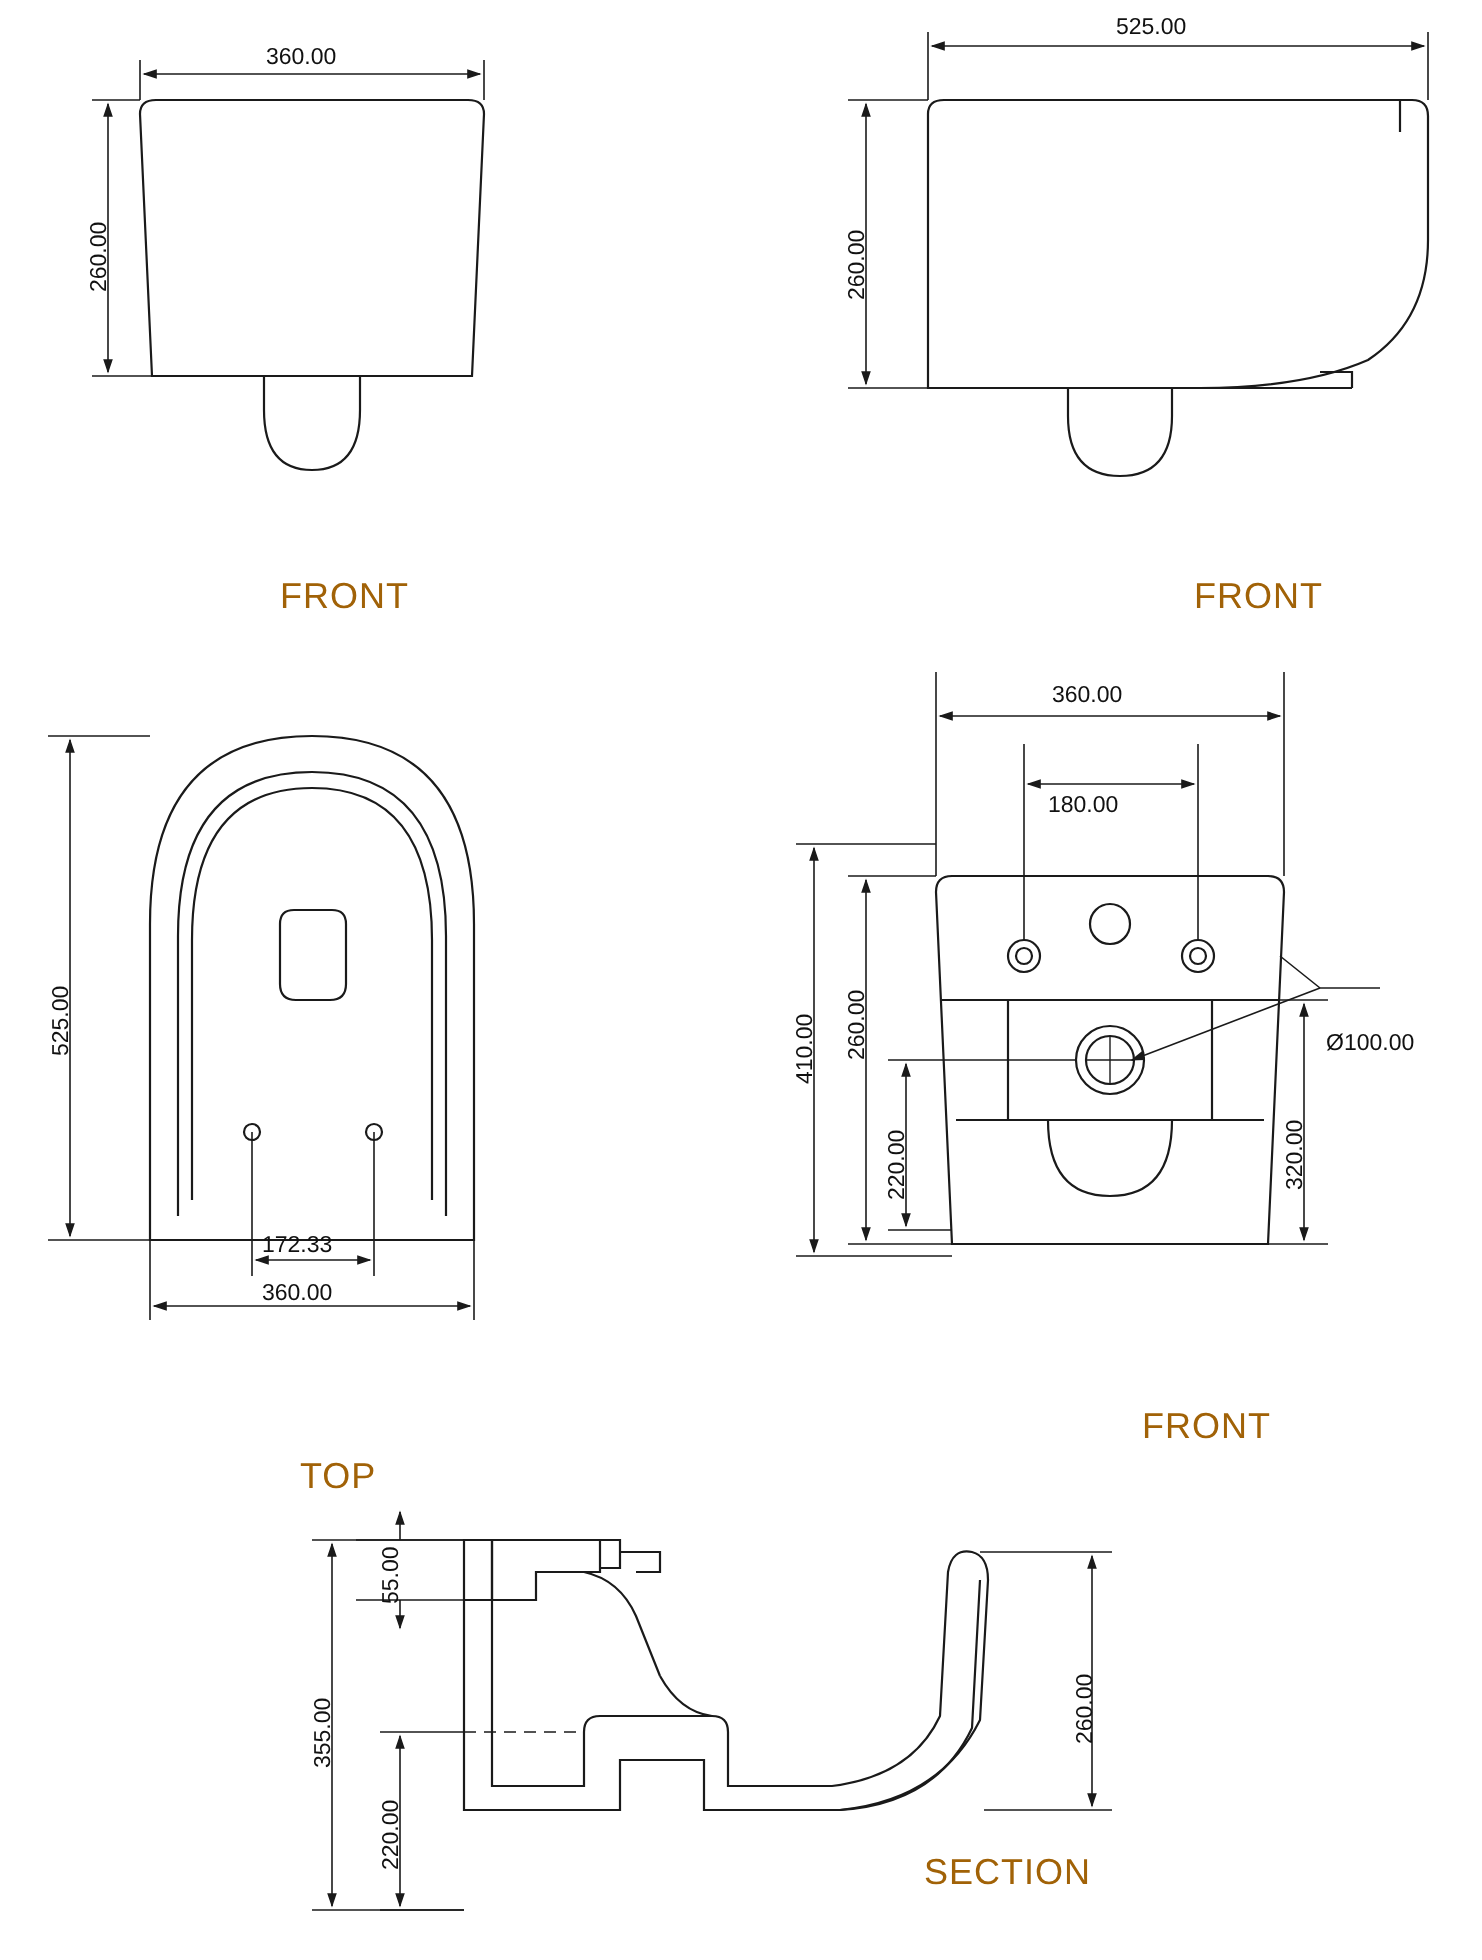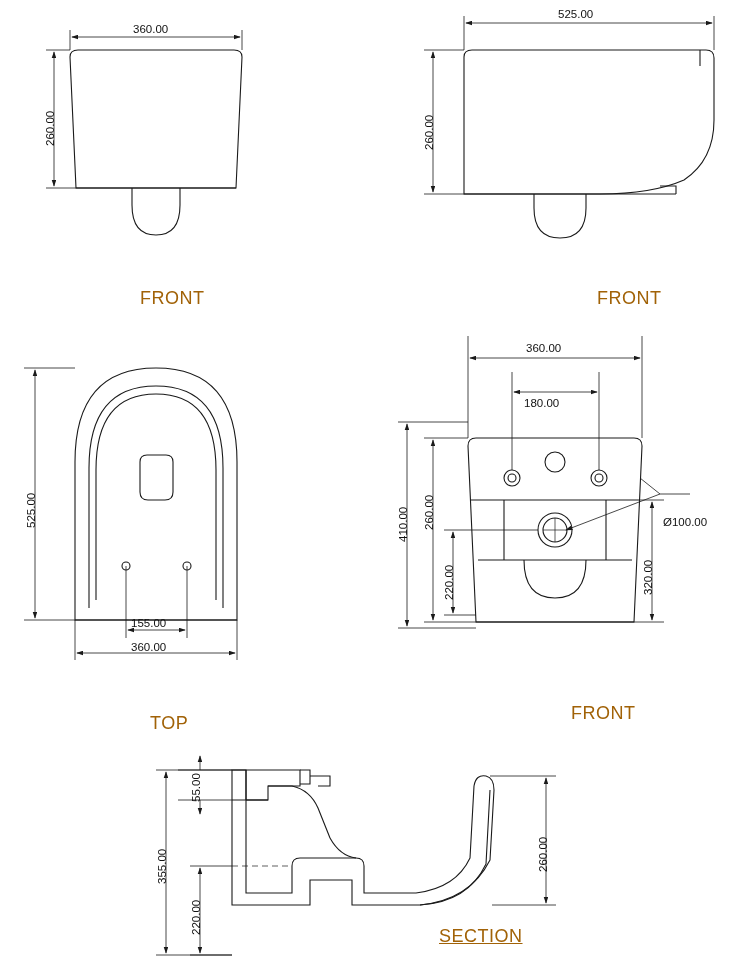--- a/index.html
+++ b/index.html
@@ -225,32 +225,32 @@
         <line x1="490" y1="776" x2="556" y2="776"></line>
         <line x1="492" y1="905" x2="556" y2="905"></line>
         <line x1="546" y1="778" x2="546" y2="903" marker-start="url(#arS)" marker-end="url(#ar)"></line>
       </g>
 
     </g>
   </svg>
 
   <div class="view-label" style="left:140px; top:288px;">FRONT</div>
   <div class="view-label" style="left:597px; top:288px;">FRONT</div>
-  <div class="view-label" style="left:150px; top:713px;">TOP</div>
+  <div class="view-label" style="left:150px; top:728px;">TOP</div>
   <div class="view-label" style="left:571px; top:703px;">FRONT</div>
-  <div class="view-label" style="left:439px; top:926px;text-decoration:underline;">SECTION</div>
+  <div class="view-label" style="left:462px; top:926px;">SECTION</div>
 
   <div class="dim-text" style="left:133px; top:23px;">360.00</div>
   <div class="dim-text vert" style="left:44px; top:146px;">260.00</div>
 
   <div class="dim-text" style="left:558px; top:8px;">525.00</div>
   <div class="dim-text vert" style="left:423px; top:150px;">260.00</div>
 
   <div class="dim-text vert" style="left:25px; top:528px;">525.00</div>
-  <div class="dim-text" style="left:131px; top:617px;">155.00</div>
+  <div class="dim-text" style="left:131px; top:617px;">172.33</div>
   <div class="dim-text" style="left:131px; top:641px;">360.00</div>
 
   <div class="dim-text" style="left:526px; top:342px;">360.00</div>
   <div class="dim-text" style="left:524px; top:377px;margin-top:20px;">180.00</div>
   <div class="dim-text vert" style="left:423px; top:530px;">260.00</div>
   <div class="dim-text vert" style="left:397px; top:542px;">410.00</div>
   <div class="dim-text vert" style="left:443px; top:600px;">220.00</div>
   <div class="dim-text vert" style="left:642px; top:595px;">320.00</div>
   <div class="dim-text" style="left:663px; top:516px;">Ø100.00</div>
 

